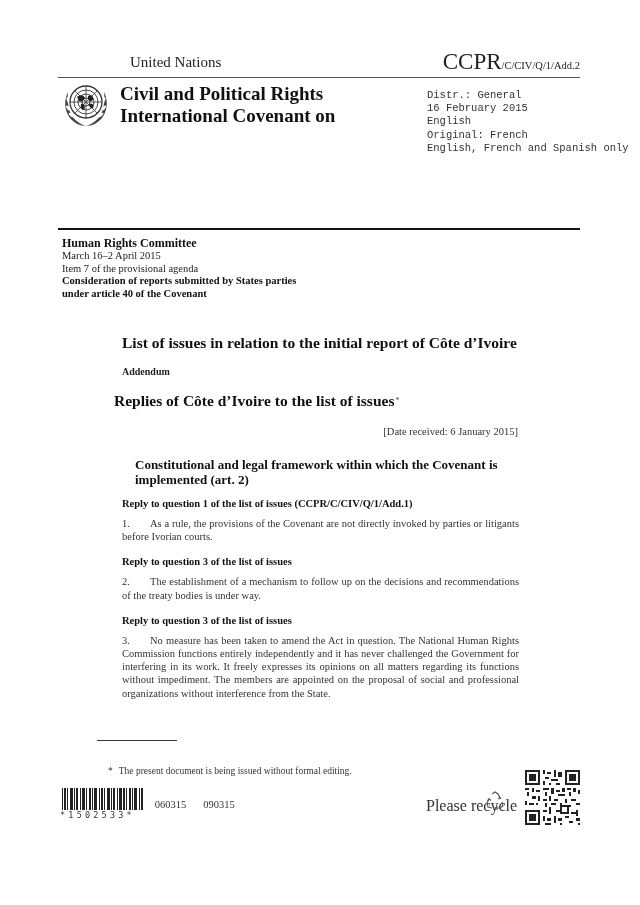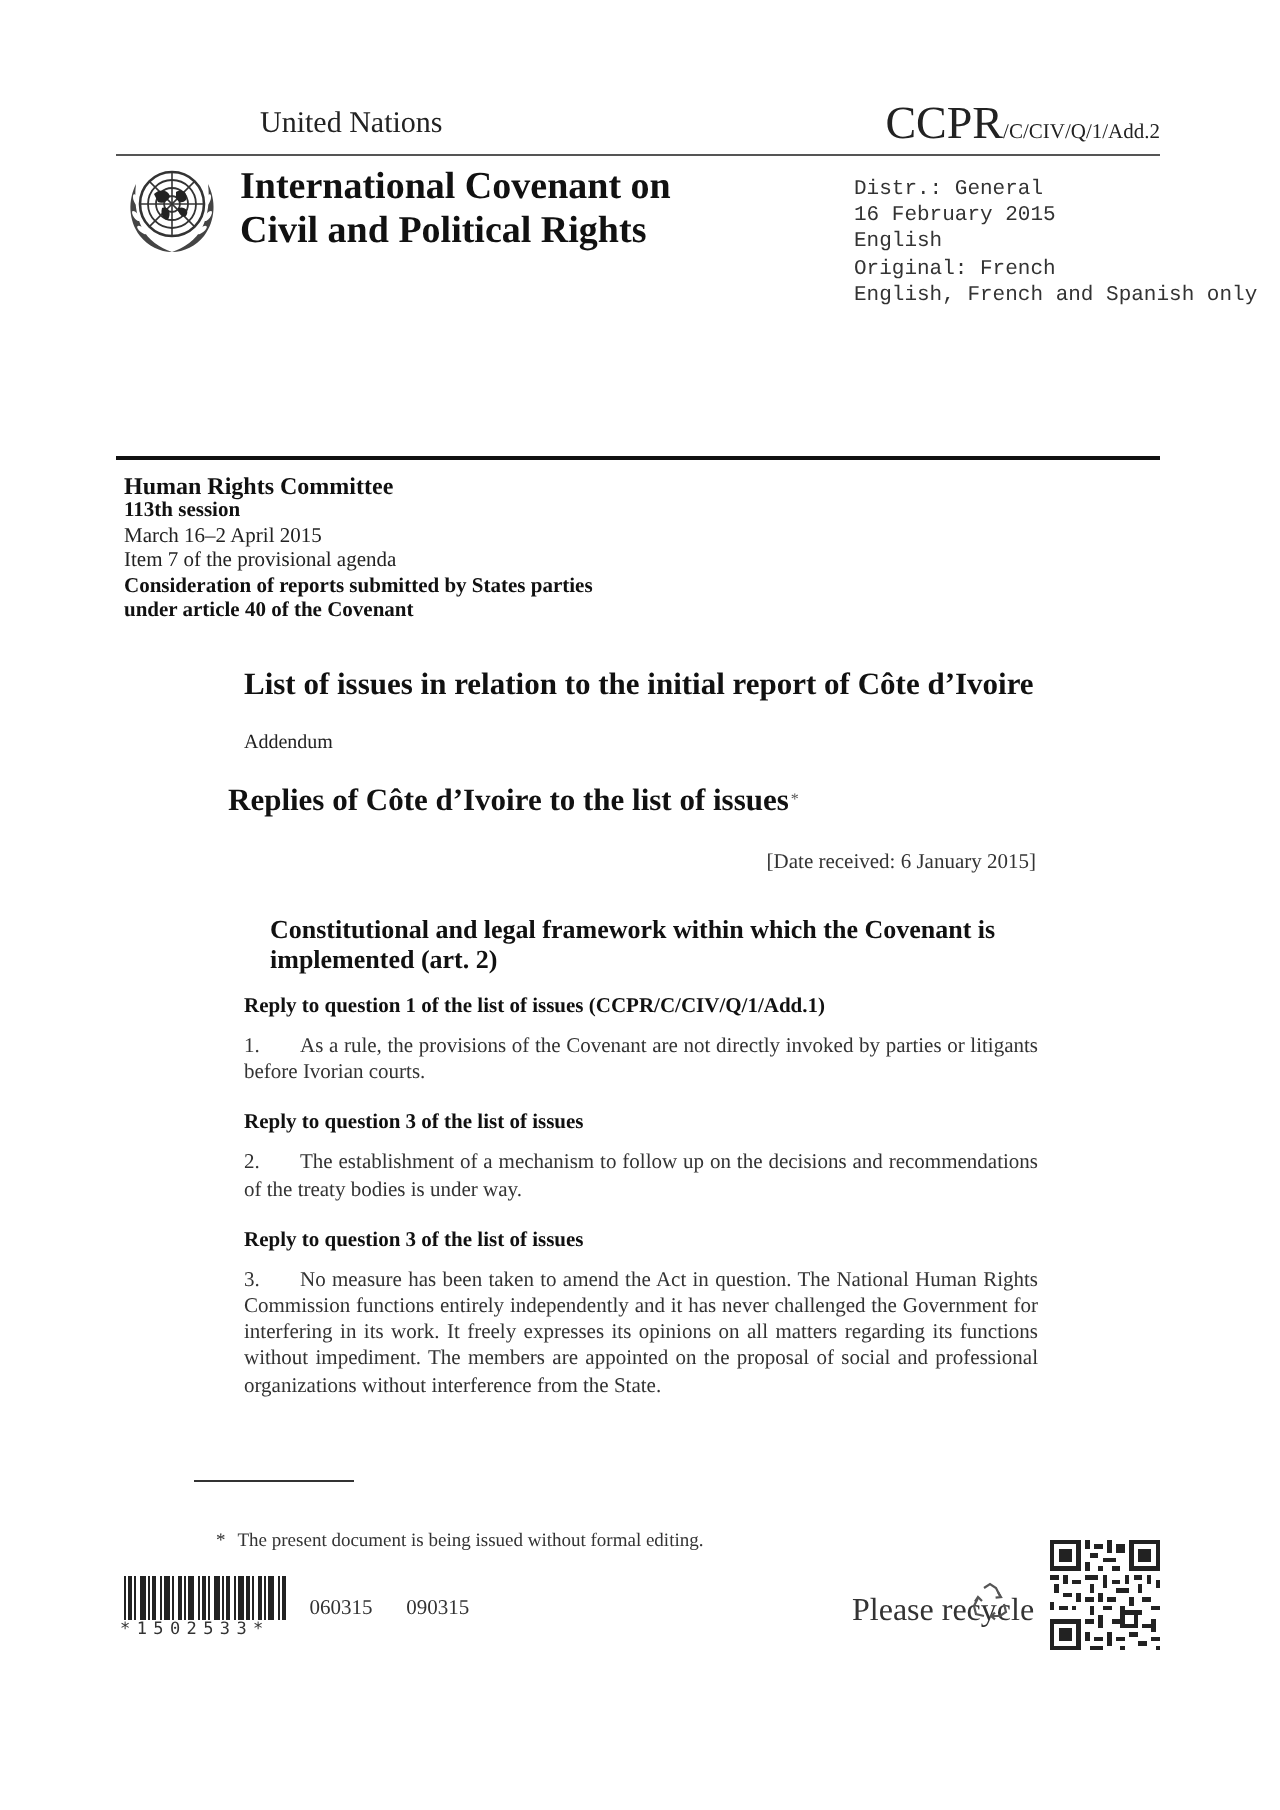--- a/index.html
+++ b/index.html
@@ -62,21 +62,21 @@
     .committee .c-name { font-size: 12px; font-weight: bold; line-height: 14px; color: #111; }
     .committee .bold { font-weight: bold; color: #111; }
 
     
     .h-list {
       left: 122px; top: 334px;
       font-size: 15.5px; font-weight: bold; color: #111;
     }
     .h-addendum {
       left: 122px; top: 366px;
-      font-size: 10px; font-weight: normal; color: #222;
+      font-size: 10px; font-weight: bold; color: #222;
     }
     .h-replies {
       left: 114px; top: 392px;
       font-size: 15.5px; font-weight: bold; color: #111;
     }
     .h-replies .fn-mark { font-size: 8px; font-weight: normal; vertical-align: 3px; margin-left: 1px; color: #555; }
     .date-received {
       right: 122px; top: 426px;
       font-size: 10.5px; color: #333;
     }
@@ -172,37 +172,36 @@
     <line x1="35.3" y1="10.7" x2="12.7" y2="33.3" stroke="#333" stroke-width="0.8"></line>
 
     <path d="M15 17 C18 14 22 15 23 18 C22 21 19 22 17 21 Z" fill="#222"></path>
     <path d="M26 16 C29 14 32 16 31 20 C29 22 27 21 26 19 Z" fill="#222"></path>
     <path d="M19 24 C22 23 24 26 22 30 C20 30 18 28 19 24 Z" fill="#222"></path>
     <path d="M27 24 C30 23 33 25 31 28 C29 29 27 27 27 24 Z" fill="#222"></path>
   </svg>
 </div>
 
 <div class="abs title">
+  <div>Civil and Political Rights</div>
   <div>International Covenant on</div>
-  <div>Civil and Political Rights</div>
 </div>
 
 <div class="abs distr">
   <div>Distr.: General</div>
   <div>16 February 2015</div>
   <div>English</div>
   <div>Original: French</div>
   <div>English, French and Spanish only</div>
 </div>
 
 <div class="abs rule-thick"></div>
 
 <div class="abs committee">
   <div class="c-name">Human Rights Committee</div>
-  <div class="bold">113th session</div>
   <div>March 16–2 April 2015</div>
   <div>Item 7 of the provisional agenda</div>
   <div class="bold">Consideration of reports submitted by States parties</div>
   <div class="bold">under article 40 of the Covenant</div>
 </div>
 
 <div class="abs h-list">List of issues in relation to the initial report of Côte d’Ivoire</div>
 <div class="abs h-addendum">Addendum</div>
 <div class="abs h-replies">
   <span>Replies of Côte d’Ivoire to the list of issues</span><span class="fn-mark">*</span>

